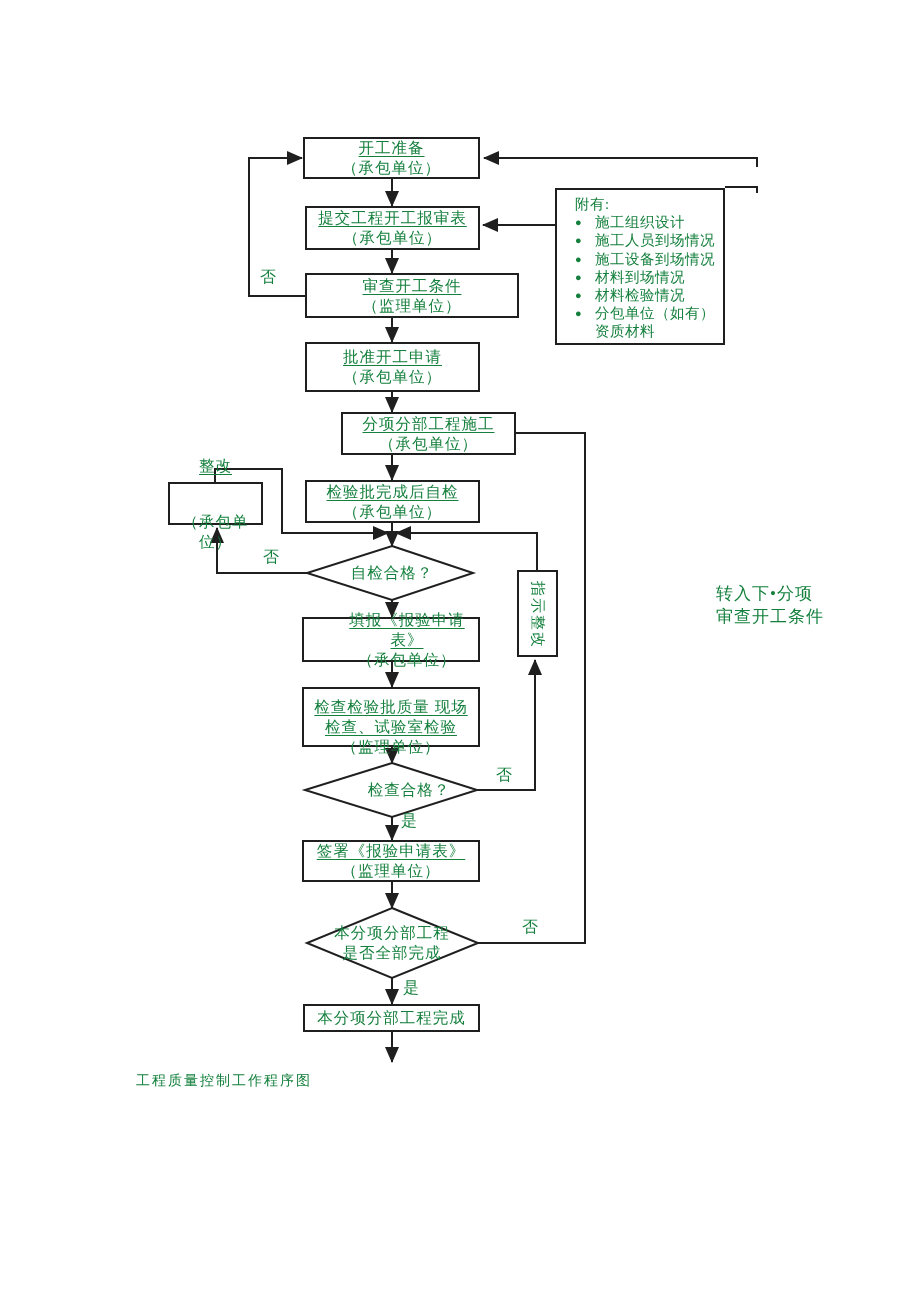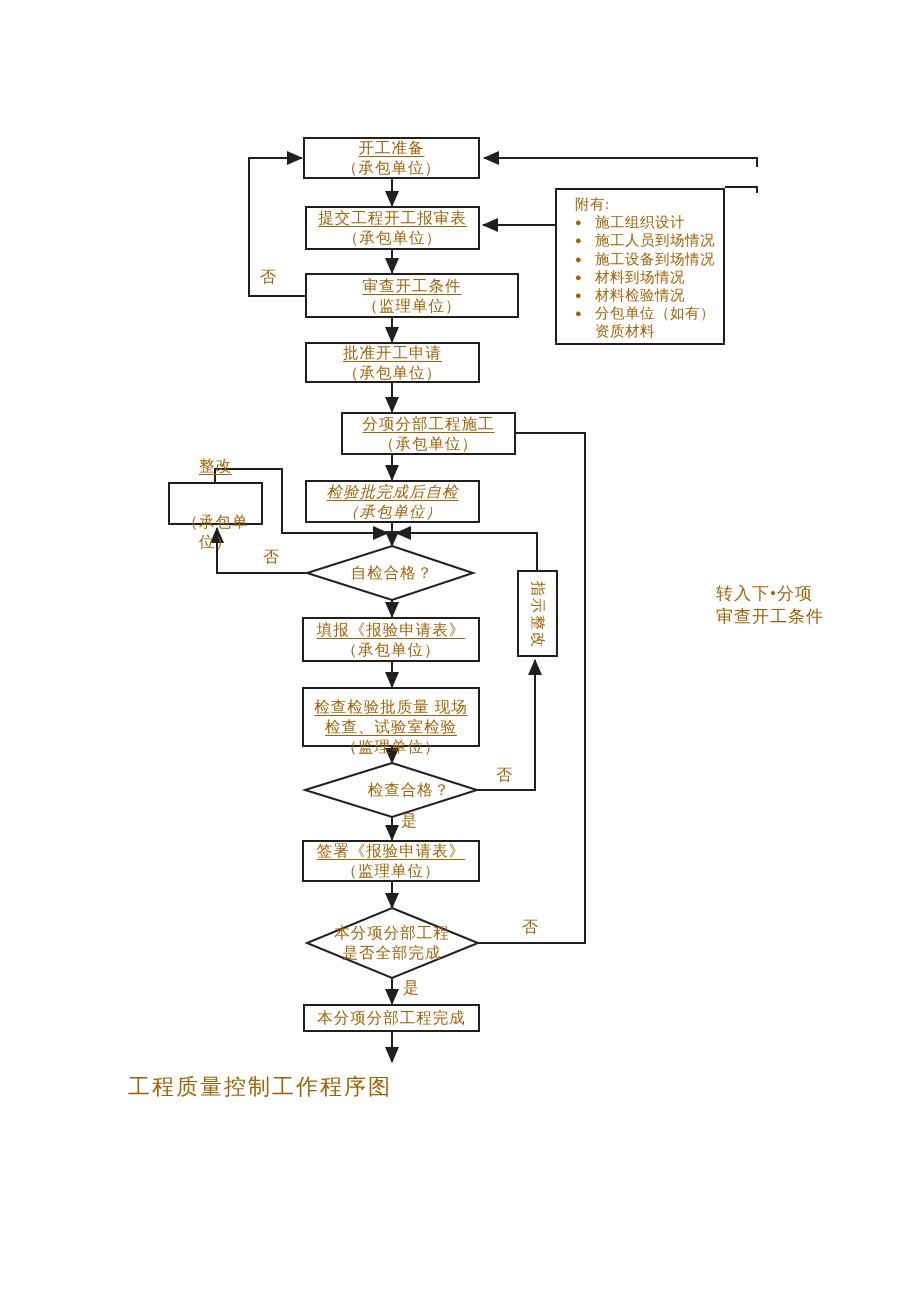--- a/index.html
+++ b/index.html
@@ -1,18 +1,18 @@
 <!DOCTYPE html>
 <html><head>
 <meta charset="utf-8">
 <style>
   html,body{margin:0;padding:0;background:#ffffff;}
   #page{
     position:relative;width:920px;height:1301px;background:#ffffff;overflow:hidden;
-    font-family:"Liberation Serif","DejaVu Serif",serif;color:#a16207;
+    font-family:"Liberation Serif","DejaVu Serif",serif;color:#15803d;
   }
   #wires{position:absolute;left:0;top:0;width:920px;height:1301px;}
   .node{
     position:absolute;box-sizing:border-box;border:2px solid #1f1f1f;background:#ffffff;
     display:flex;flex-direction:column;align-items:center;justify-content:center;
     font-size:15.5px;line-height:20px;text-align:center;letter-spacing:1px;
   }
   .ul{text-decoration:underline;text-underline-offset:3px;}
   .dtext{
     position:absolute;text-align:center;font-size:15.5px;line-height:20px;letter-spacing:1px;
@@ -28,21 +28,21 @@
   .attach .itx{flex:1;}
   .vbox{
     position:absolute;box-sizing:border-box;border:2px solid #1f1f1f;background:#fff;
     left:517px;top:570px;width:41px;height:87px;
   }
   .vtext{
     position:absolute;left:-25px;top:33px;width:87px;height:20px;
     transform:rotate(90deg);text-align:center;font-size:15px;line-height:20px;letter-spacing:2px;
   }
   .note{position:absolute;left:716px;top:582px;font-size:17px;line-height:23px;letter-spacing:1px;}
-  .caption{position:absolute;left:128px;top:1072px;font-size:22px;letter-spacing:2px;}
+  .caption{position:absolute;left:136px;top:1072px;font-size:14px;letter-spacing:2px;}
 </style>
 </head>
 <body>
 
 <div id="page">
 
   <svg id="wires" viewBox="0 0 920 1301" xmlns="http://www.w3.org/2000/svg">
     <defs>
       <marker id="arw" markerWidth="9" markerHeight="8" refX="7.5" refY="3.5" orient="auto">
         <path d="M0,0 L8,3.5 L0,7 Z" fill="#1f1f1f"></path>
@@ -90,41 +90,41 @@
   <div class="node" style="left:305px;top:206px;width:175px;height:44px;">
     <span class="ul">提交工程开工报审表</span>
     <span>（承包单位）</span>
   </div>
 
   <div class="node" style="left:305px;top:273px;width:214px;height:45px;">
     <span class="ul">审查开工条件</span>
     <span>（监理单位）</span>
   </div>
 
-  <div class="node" style="left:305px;top:342px;width:175px;height:41px;">
+  <div class="node" style="left:305px;top:342px;width:175px;height:50px;">
     <span class="ul">批准开工申请</span>
     <span>（承包单位）</span>
   </div>
 
   <div class="node" style="left:305px;top:412px;width:175px;height:43px;margin-left:36px;">
     <span class="ul">分项分部工程施工</span>
     <span>（承包单位）</span>
   </div>
 
-  <div class="node" style="left:305px;top:480px;width:175px;height:43px;font-style:italic;">
+  <div class="node" style="left:305px;top:480px;width:175px;height:43px;">
     <span class="ul">检验批完成后自检</span>
     <span>（承包单位）</span>
   </div>
 
   <div class="node" style="left:168px;top:482px;width:95px;height:43px;gap:36px;">
     <span class="ul">整改</span>
     <span>（承包单位）</span>
   </div>
 
-  <div class="node" style="left:302px;top:617px;width:178px;height:45px;">
+  <div class="node" style="left:302px;top:617px;width:178px;height:45px;padding-left:32px;">
     <span class="ul">填报《报验申请表》</span>
     <span>（承包单位）</span>
   </div>
 
   <div class="node" style="left:302px;top:687px;width:178px;height:60px;padding:8px 5px;display:block;">
     <span class="ul">检查检验批质量 现场检查、试验室检验</span>
     <span>（监理单位）</span>
   </div>
 
   <div class="node" style="left:302px;top:840px;width:178px;height:42px;">

